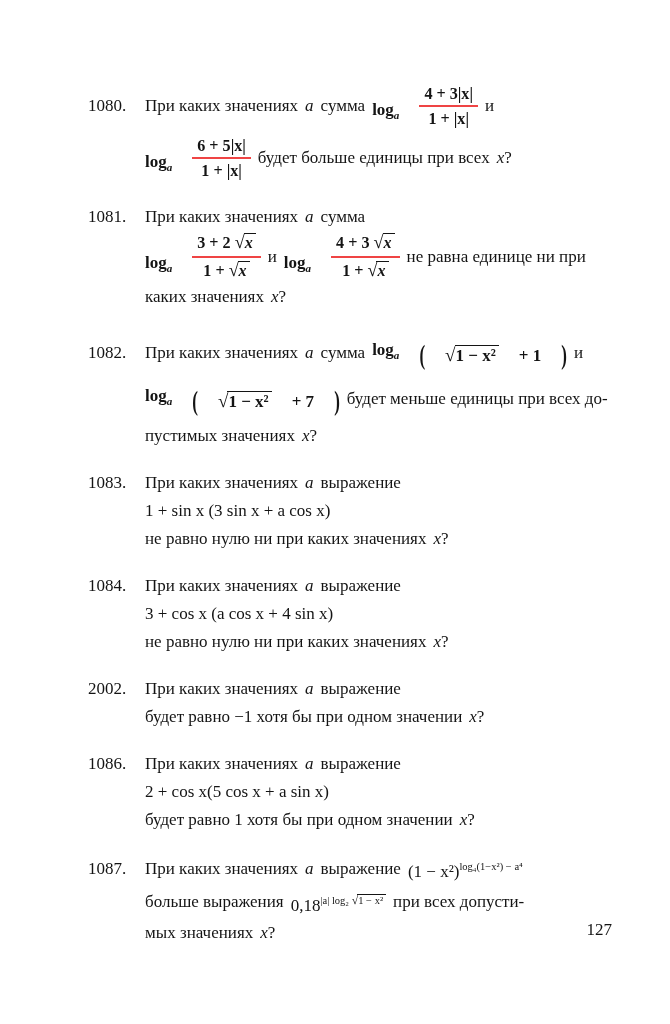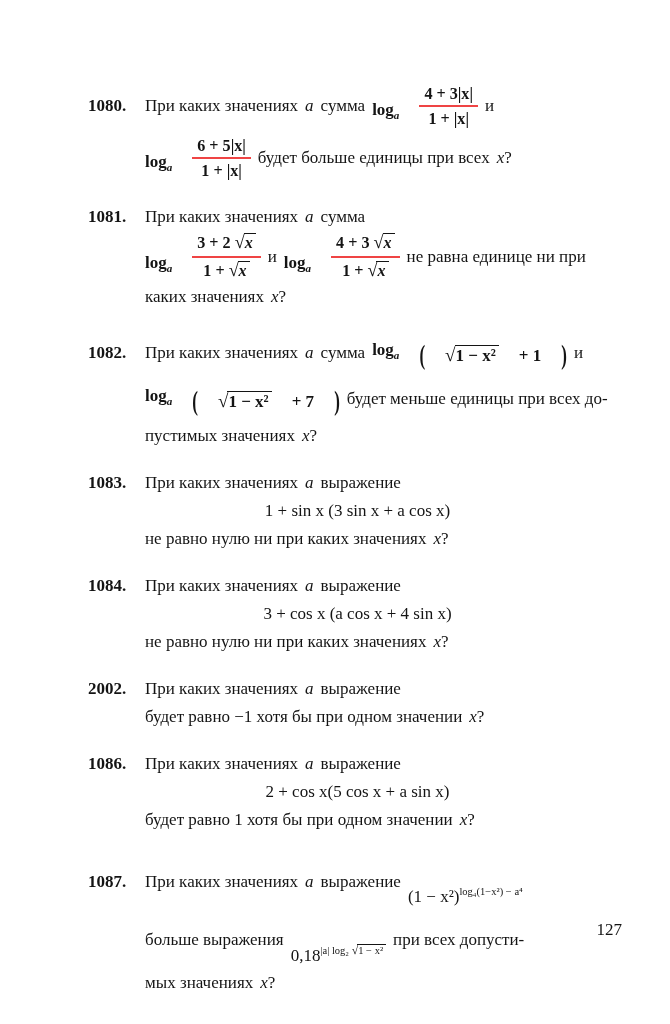--- a/index.html
+++ b/index.html
@@ -10,37 +10,37 @@
     font-family: "Liberation Serif", "DejaVu Serif", serif;
     font-size: 17px;
     position: relative; overflow: hidden;
   }
   .page { padding: 80px 100px 0 88px; }
   .prob { position: relative; padding-left: 57px; margin-bottom: 19px; }
   .line { display: flex; align-items: center; column-gap: 7px; line-height: 28px; }
   .line > * { flex-shrink: 0; white-space: nowrap; }
   .tall { min-height: 52px; }
   .mid  { min-height: 46px; }
-  .pnum { font-weight: 700; width: 50px; margin-left: -57px; flex-shrink: 0; }
+  .pnum { font-weight: 400; width: 50px; margin-left: -57px; flex-shrink: 0; }
   .it { font-style: italic; }
   .mexpr { display: inline-flex; align-items: flex-end; column-gap: 20px; white-space: nowrap; font-weight: bold; }
   .logword { white-space: nowrap; }
   sub { font-size: 0.65em; font-style: italic; }
   sup { font-size: 0.62em; }
   .frac { display: inline-flex; flex-direction: column; align-items: center; font-size: 0.95em; line-height: 1.3; text-align: center; }
   .fnum { border-bottom: 2px solid #ef4444; padding: 0 5px 1px 5px; white-space: nowrap; }
   .fden { padding: 1px 5px 0 5px; white-space: nowrap; }
   .radix { font-size: 1.12em; margin-right: -1px; }
   .rad { border-top: 1px solid #141414; padding: 0 3px 0 1px; }
   .sqrt { white-space: nowrap; }
   .bigp { display: inline-block; transform: scaleY(1.55); transform-origin: center; }
-  .cline { text-align: center; line-height: 28px; }
-  .pw { white-space: nowrap; margin-top: 25px; }
+  .cline { line-height: 28px; }
+  .pw { white-space: nowrap; }
   .xq { white-space: nowrap; }
-  .footer { position: absolute; right: 48px; bottom: 84px; }
+  .footer { position: absolute; right: 58px; bottom: 84px; }
 </style>
 </head>
 <body>
 
 <div class="page">
 
   <div class="prob">
     <div class="line tall">
       <b class="pnum">1080.</b>
       <span>При каких значениях</span>

